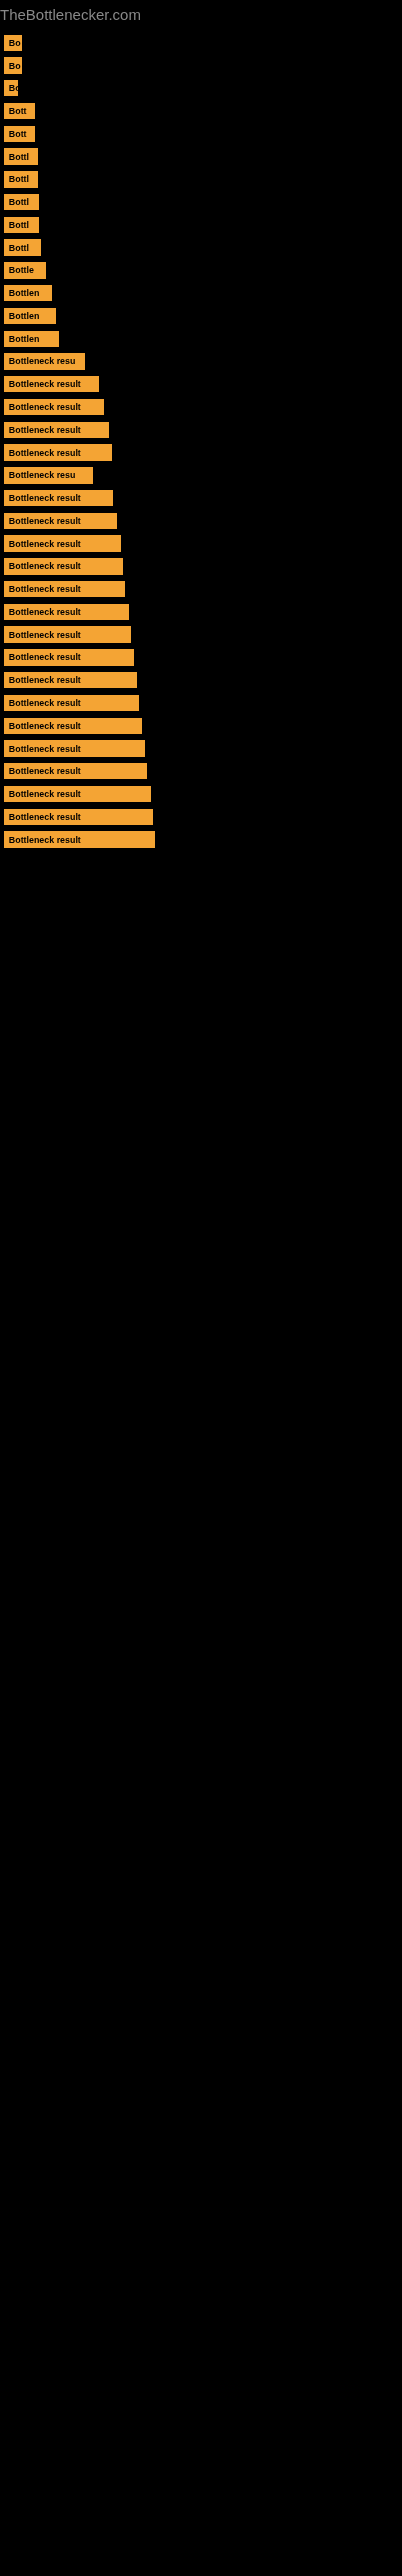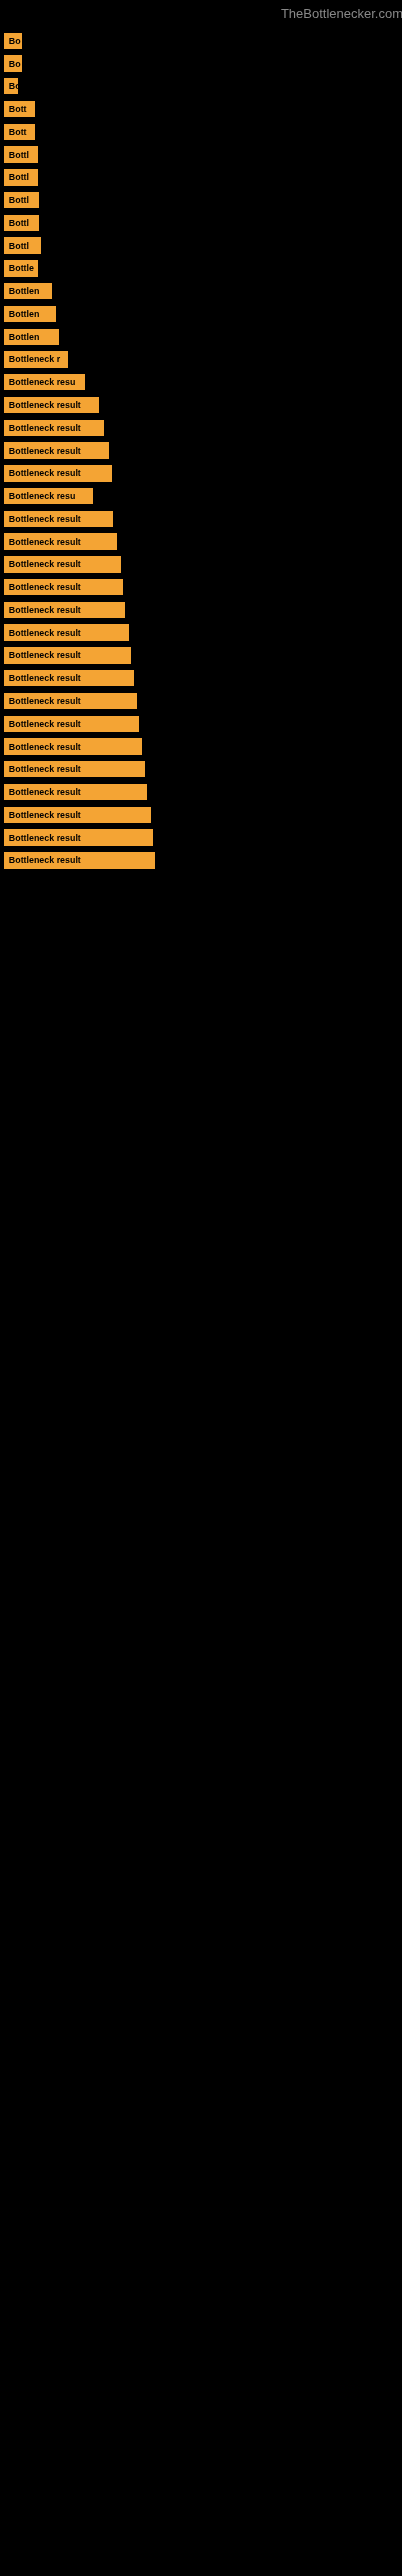--- a/index.html
+++ b/index.html
@@ -11,22 +11,22 @@
     body {
       background-color: #000000;
       width: 403px;
       min-height: 2576px;
       font-family: Arial, sans-serif;
       position: relative;
     }
 
     .site-title {
       color: #888888;
-      font-size: 13px;
-      text-align: right;
+      font-size: 15px;
+      text-align: left;
       padding: 6.4px 0 3.2px 0;
     }
 
     .items-container {
       padding: 8px 4px;
     }
 
     .item-row {
       display: flex;
       align-items: flex-end;
@@ -47,21 +47,21 @@
     .item-row-0 .label-badge { width: 17.7px; }
     .item-row-1 .label-badge { width: 17.7px; }
     .item-row-2 .label-badge { width: 14px; }
     .item-row-3 .label-badge { width: 31px; }
     .item-row-4 .label-badge { width: 31px; }
     .item-row-5 .label-badge { width: 34px; }
     .item-row-6 .label-badge { width: 34px; }
     .item-row-7 .label-badge { width: 35px; }
     .item-row-8 .label-badge { width: 35px; }
     .item-row-9 .label-badge { width: 37px; }
-    .item-row-10 .label-badge { width: 34px; }
+    .item-row-10 .label-badge { width: 42px; }
     .item-row-11 .label-badge { width: 48px; }
     .item-row-12 .label-badge { width: 52px; }
     .item-row-13 .label-badge { width: 55px; }
     .item-row-14 .label-badge { width: 64px; }
     .item-row-15 .label-badge { width: 81px; }
     .item-row-16 .label-badge { width: 89px; }
     .item-row-17 .label-badge { width: 95px; }
     .item-row-18 .label-badge { width: 100px; }
     .item-row-19 .label-badge { width: 105px; }
     .item-row-20 .label-badge { width: 108px; }
@@ -144,24 +144,20 @@
       <div class="spacer"></div>
     </div>
     <div class="item-row item-row-12">
       <div class="label-badge">Bottlen</div>
       <div class="spacer"></div>
     </div>
     <div class="item-row item-row-13">
       <div class="label-badge">Bottlen</div>
       <div class="spacer"></div>
     </div>
-    <div class="item-row item-row-14">
-      <div class="label-badge">Bottleneck r</div>
-      <div class="spacer"></div>
-    </div>
     <div class="item-row item-row-15">
       <div class="label-badge">Bottleneck resu</div>
       <div class="spacer"></div>
     </div>
     <div class="item-row item-row-17">
       <div class="label-badge">Bottleneck result</div>
       <div class="spacer"></div>
     </div>
     <div class="item-row item-row-18">
       <div class="label-badge">Bottleneck result</div>

